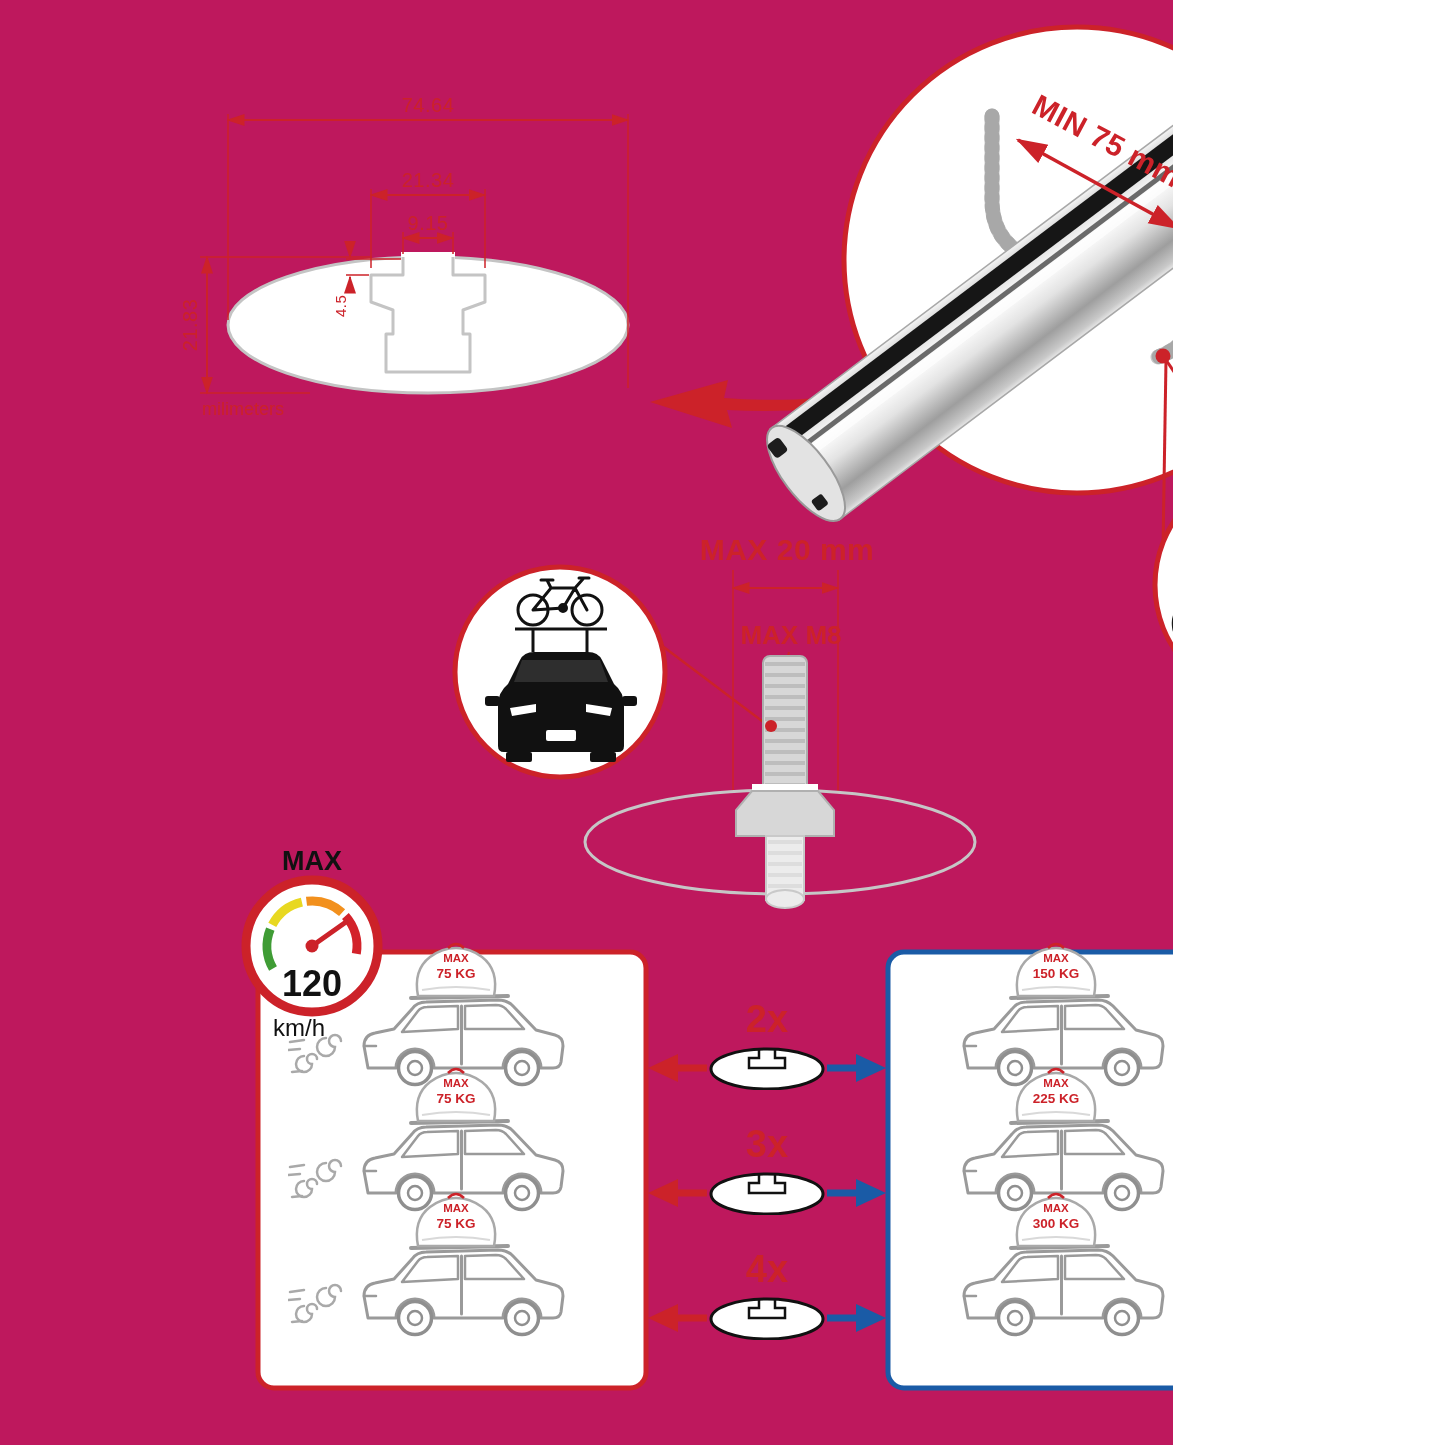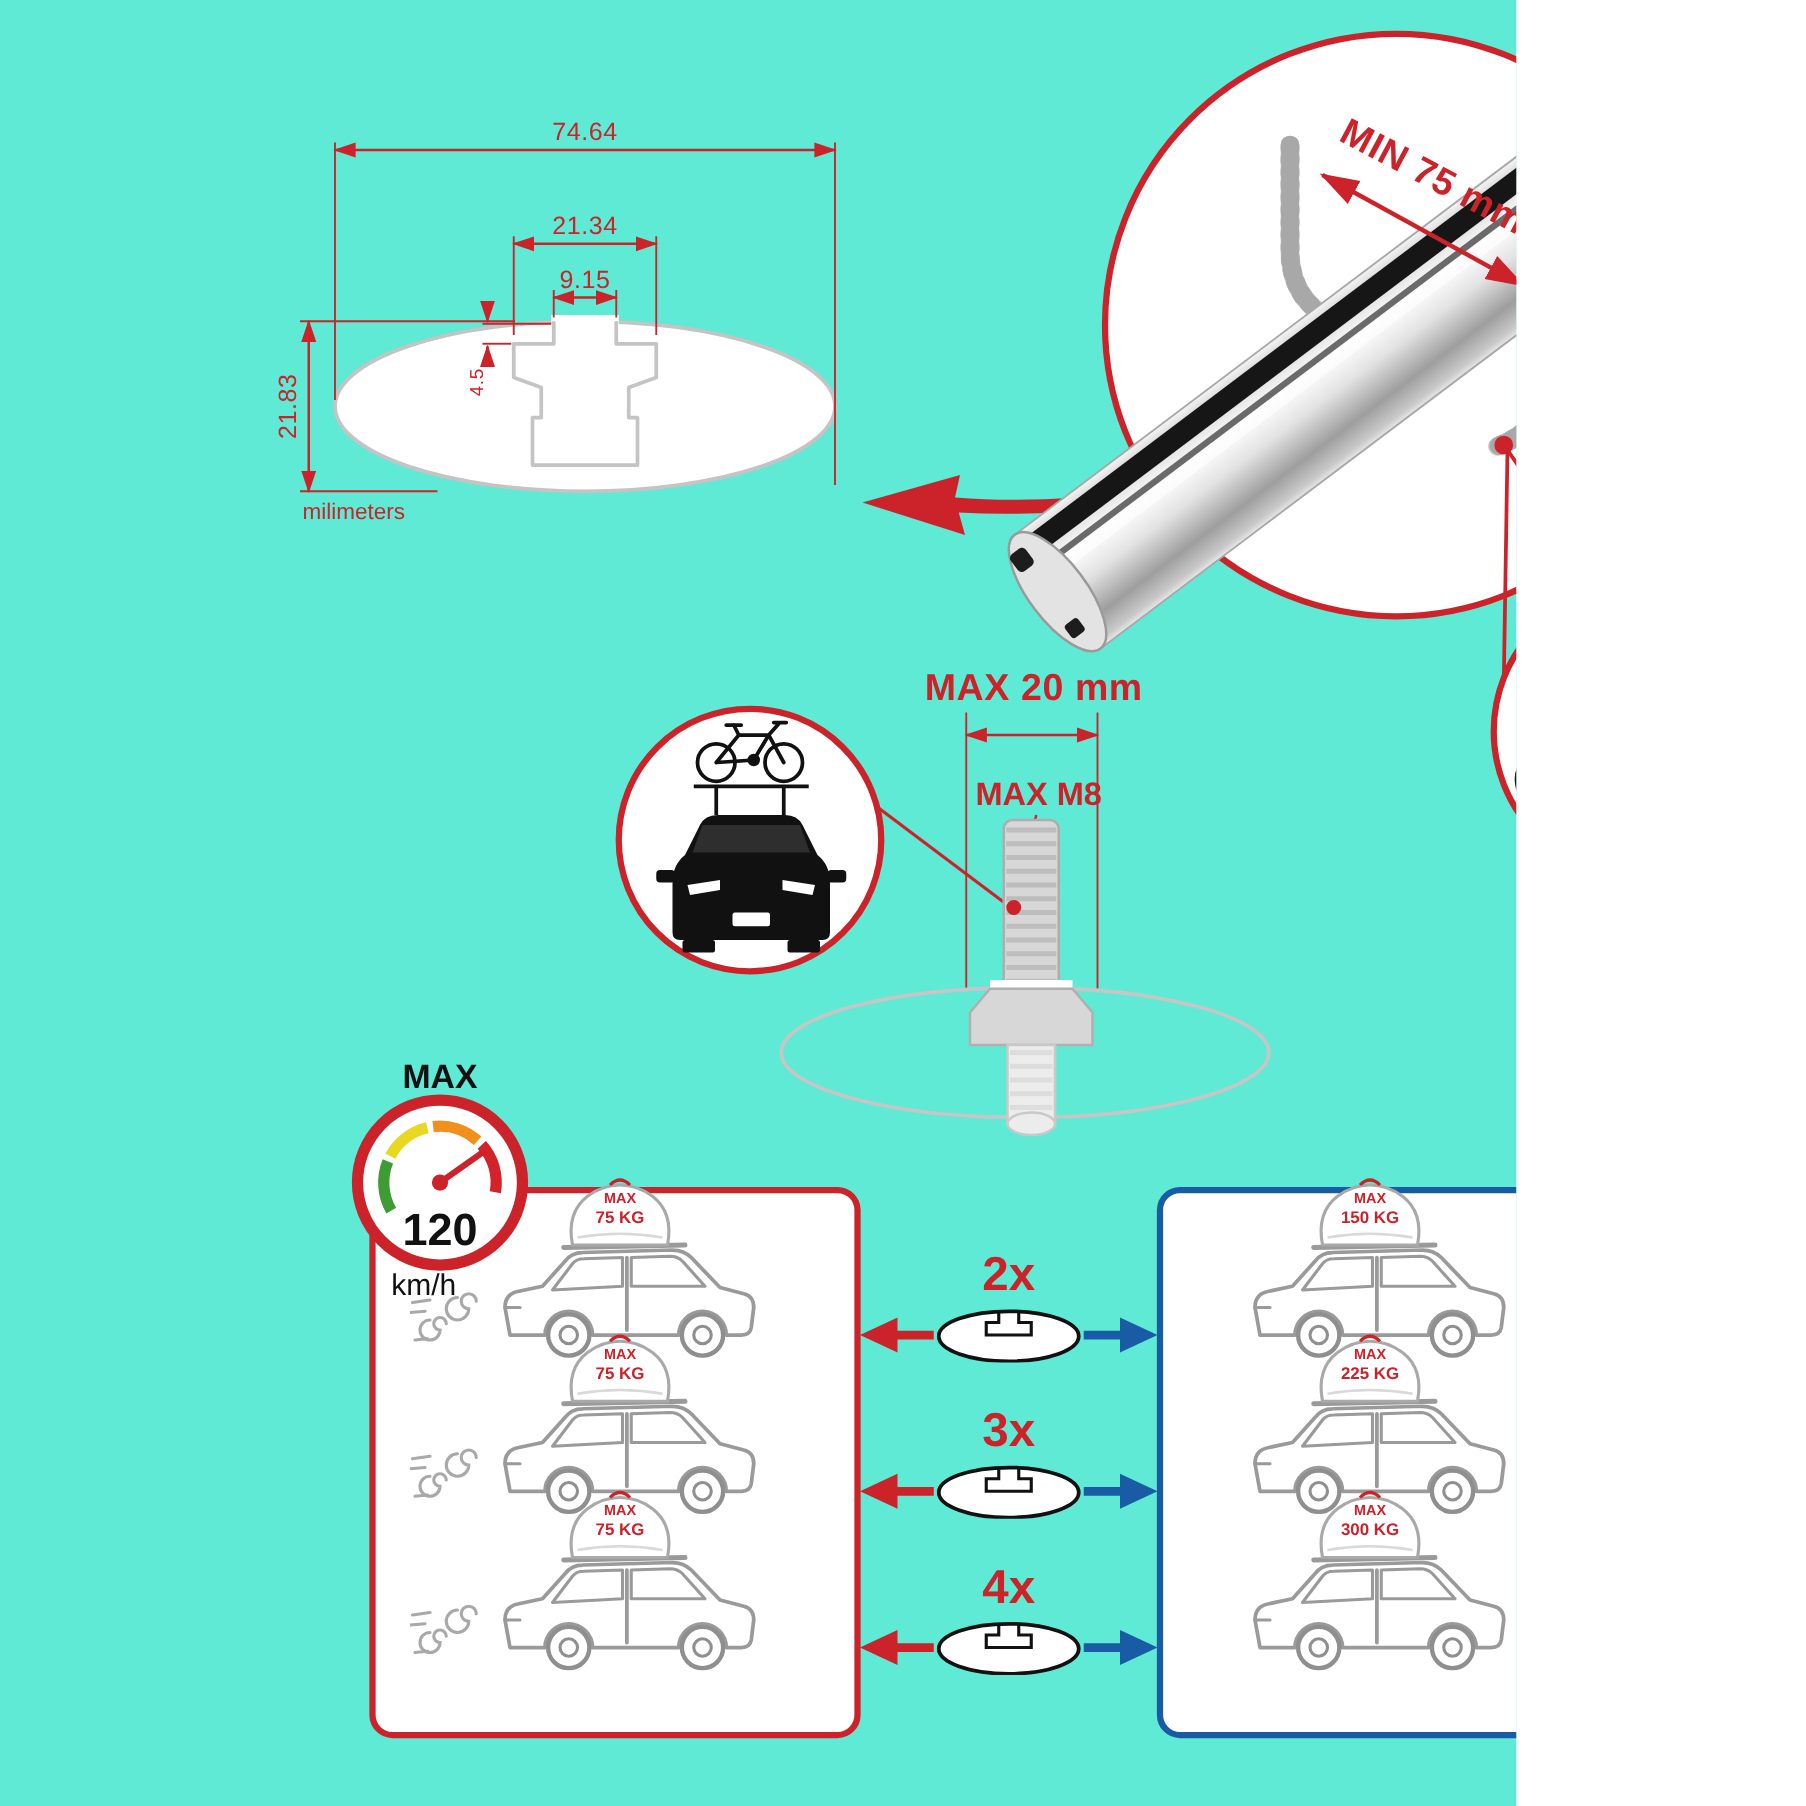--- a/index.html
+++ b/index.html
@@ -1,16 +1,16 @@
 <!DOCTYPE html>
 <html><head>
 <meta charset="utf-8">
 <style>
   html,body{margin:0;padding:0;background:#fff;}
-  .canvas{position:relative;width:1173px;height:1445px;background:#5eead4;overflow:hidden;padding-left:40px;}
+  .canvas{position:relative;width:1173px;height:1445px;background:#be185d;overflow:hidden;}
   svg text{font-family:"Liberation Sans", sans-serif;}
   .mid{text-anchor:middle;}
   .t-dim{fill:#cc2229;font-size:20px;letter-spacing:.5px;}
   .t-dim-s{fill:#cc2229;font-size:15px;letter-spacing:.5px;}
   .t-units{fill:#cc2229;font-size:18px;}
   .t-red-big{fill:#cc2229;font-size:30px;font-weight:bold;letter-spacing:.5px;}
   .t-red-m8{fill:#cc2229;font-size:26px;font-weight:bold;}
   .t-mult{fill:#cc2229;font-size:38px;font-weight:bold;}
   .t-bag1{fill:#cc2229;font-size:11.5px;font-weight:bold;}
   .t-bag2{fill:#cc2229;font-size:13.5px;font-weight:bold;}

